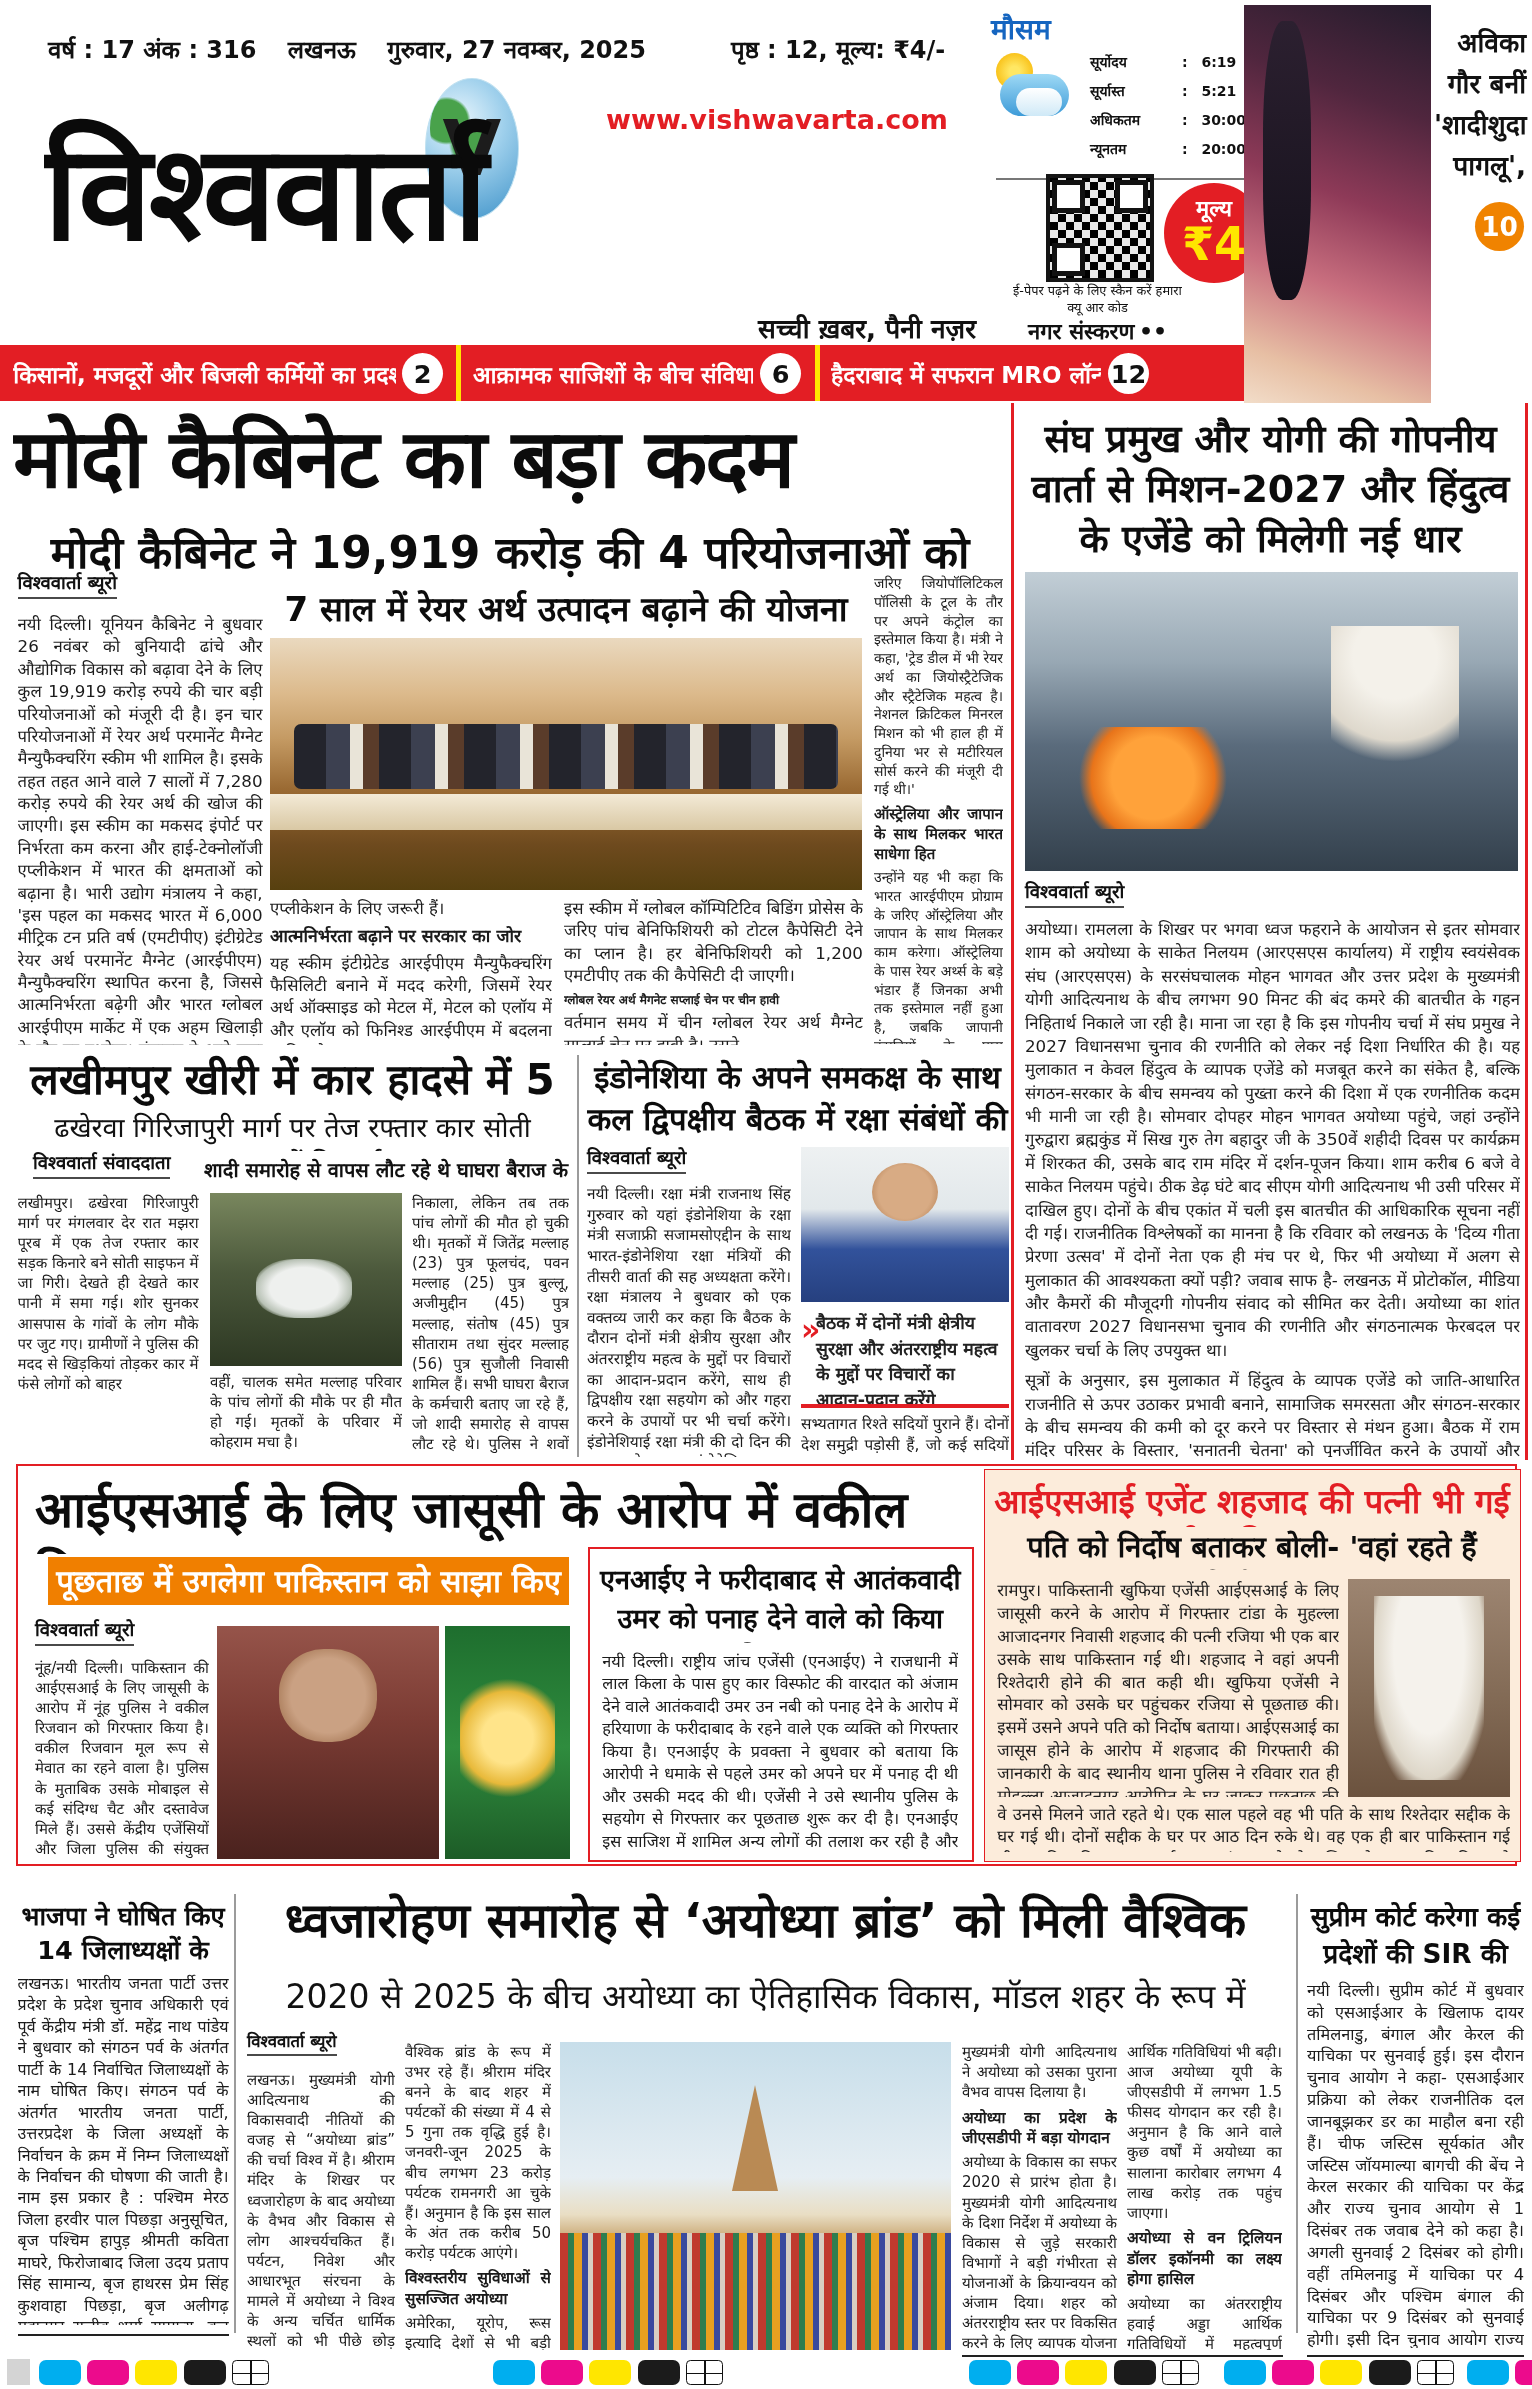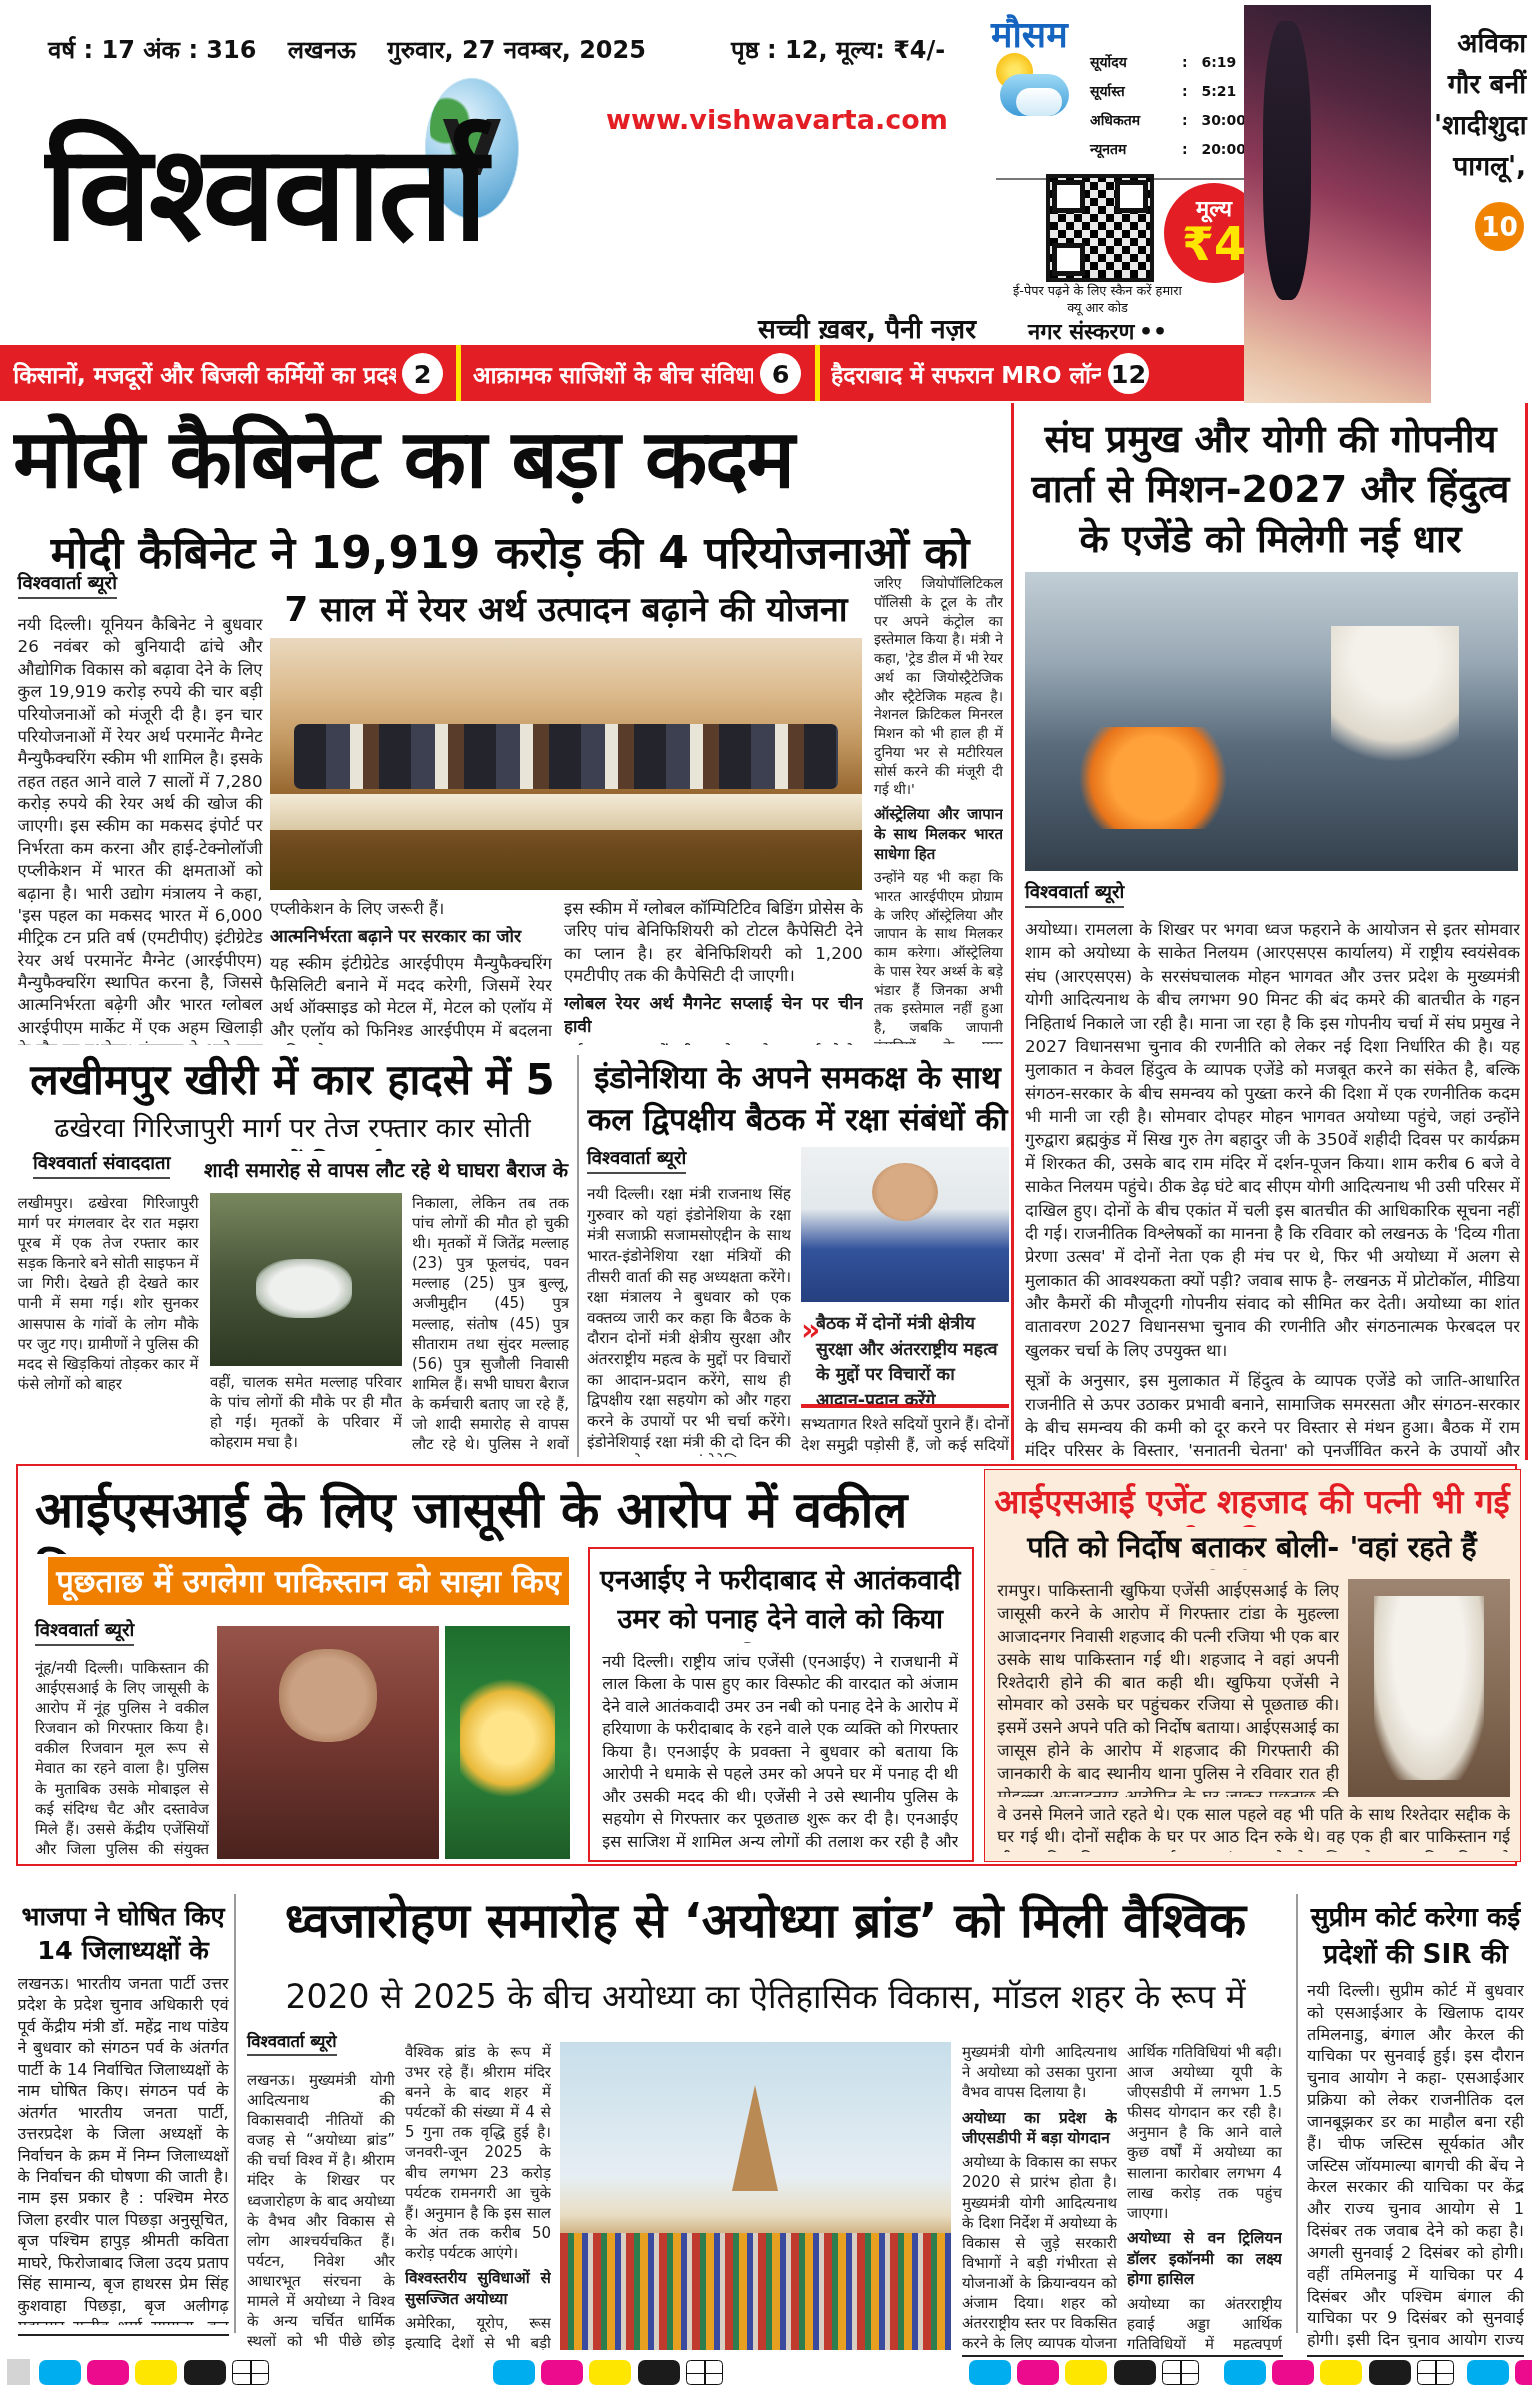--- a/index.html
+++ b/index.html
@@ -13,21 +13,21 @@
   .body{font-size:16.7px;line-height:1.34;color:#1b1b1b;text-align:justify;overflow:hidden}
   .body .dl{font-weight:normal}
   .ch{display:block;font-weight:bold;margin:5.3px 0 3.5px}
   .byl{font-weight:bold;font-size:18.5px;border-bottom:2.6px solid #4a4a4a;padding-bottom:2.6px;display:inline-block;line-height:1.2}
   .vr{position:absolute;background:#e31e24}
   .vg{position:absolute;background:#9b9b9b}
   .hr{position:absolute;background:#222}
   
   .tb{font-size:24px;font-weight:bold;white-space:nowrap}
   .tb span{margin-right:23px}
-  .wtitle{color:#1565c0;font-size:36px;font-weight:bold}
+  .wtitle{color:#1565c0;font-size:28px;font-weight:bold}
   .wrow{display:flex;font-size:14px;font-weight:bold;line-height:29px}
   .wrow .wl{width:92px}
   .wrow .wc{width:19.4px}
   .sun{position:absolute;left:3.5px;top:1.8px;width:37px;height:37px;border-radius:50%;
        background:radial-gradient(circle,#ffe763 20%,#f7b500 90%)}
   .cl1{position:absolute;left:7px;top:23px;width:69px;height:42px;border-radius:21px;
        background:linear-gradient(180deg,#9ed9f5,#3d9bd8)}
   .cl2{position:absolute;left:23px;top:37px;width:46px;height:28px;border-radius:14px;
        background:linear-gradient(180deg,#ffffff,#cfe9f7)}
   .logo{border-radius:50%;background:radial-gradient(circle at 35% 30%,#eaf6fd 0%,#9fd0ec 40%,#3f93c9 100%);
@@ -193,21 +193,21 @@
       <i class="tbl"></i>
   </div>
 
   <div class="abs body clip" style="left:270px;top:897px;width:282px;height:148px">
     <span>एप्लीकेशन के लिए जरूरी हैं।</span>
     <span class="ch" style="font-size:17.6px">आत्मनिर्भरता बढ़ाने पर सरकार का जोर</span>
     <span>यह स्कीम इंटीग्रेटेड आरईपीएम मैन्युफैक्चरिंग फैसिलिटी बनाने में मदद करेगी, जिसमें रेयर अर्थ ऑक्साइड को मेटल में, मेटल को एलॉय में और एलॉय को फिनिश्ड आरईपीएम में बदलना शामिल है।</span>
   </div>
   <div class="abs body clip" style="left:564px;top:897px;width:299px;height:148px">
     <span>इस स्कीम में ग्लोबल कॉम्पिटिटिव बिडिंग प्रोसेस के जरिए पांच बेनिफिशियरी को टोटल कैपेसिटी देने का प्लान है। हर बेनिफिशियरी को 1,200 एमटीपीए तक की कैपेसिटी दी जाएगी।</span>
-    <span class="ch" style="font-size:17px">ग्लोबल रेयर अर्थ मैगनेट सप्लाई चेन पर चीन हावी</span>
+    <span class="ch" style="font-size:12px">ग्लोबल रेयर अर्थ मैगनेट सप्लाई चेन पर चीन हावी</span>
     <span>वर्तमान समय में चीन ग्लोबल रेयर अर्थ मैग्नेट सप्लाई चेन पर हावी है। उसने</span>
   </div>
   <div class="abs body clip" style="left:874px;top:574px;width:129px;height:470px;font-size:14px">
     <span>जरिए जियोपॉलिटिकल पॉलिसी के टूल के तौर पर अपने कंट्रोल का इस्तेमाल किया है। मंत्री ने कहा, 'ट्रेड डील में भी रेयर अर्थ का जियोस्ट्रैटेजिक और स्ट्रैटेजिक महत्व है। नेशनल क्रिटिकल मिनरल मिशन को भी हाल ही में दुनिया भर से मटीरियल सोर्स करने की मंजूरी दी गई थी।'</span>
     <span class="ch" style="font-size:15px">ऑस्ट्रेलिया और जापान के साथ मिलकर भारत साधेगा हित</span>
     <span>उन्होंने यह भी कहा कि भारत आरईपीएम प्रोग्राम के जरिए ऑस्ट्रेलिया और जापान के साथ मिलकर काम करेगा। ऑस्ट्रेलिया के पास रेयर अर्थ्स के बड़े भंडार हैं जिनका अभी तक इस्तेमाल नहीं हुआ है, जबकि जापानी कंपनियों के पास प्रोसेसिंग की दक्षता है। इससे सप्लाई चेन मजबूत होगी।</span>
   </div>
 
   <div class="vr" style="left:1011px;top:403px;width:2.6px;height:1057px"></div>
   <div class="vr" style="left:1525px;top:403px;width:2.6px;height:1057px"></div>

